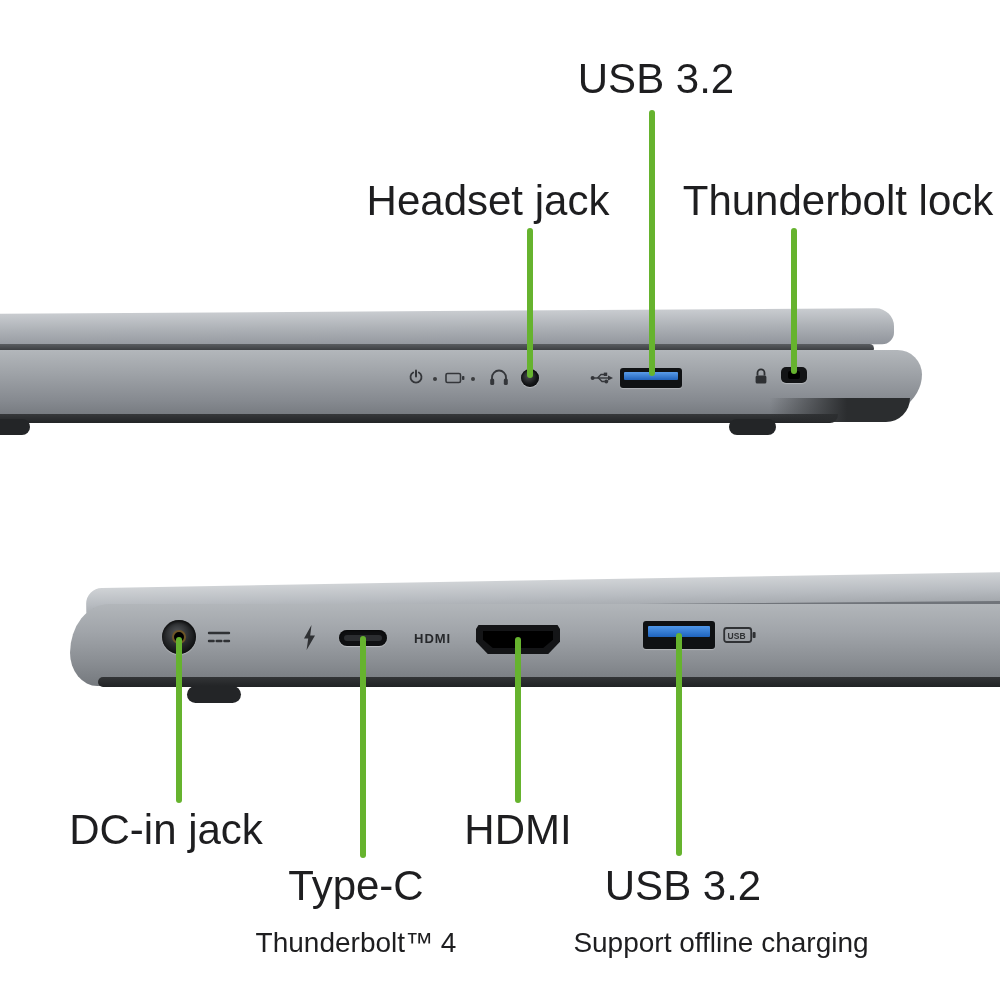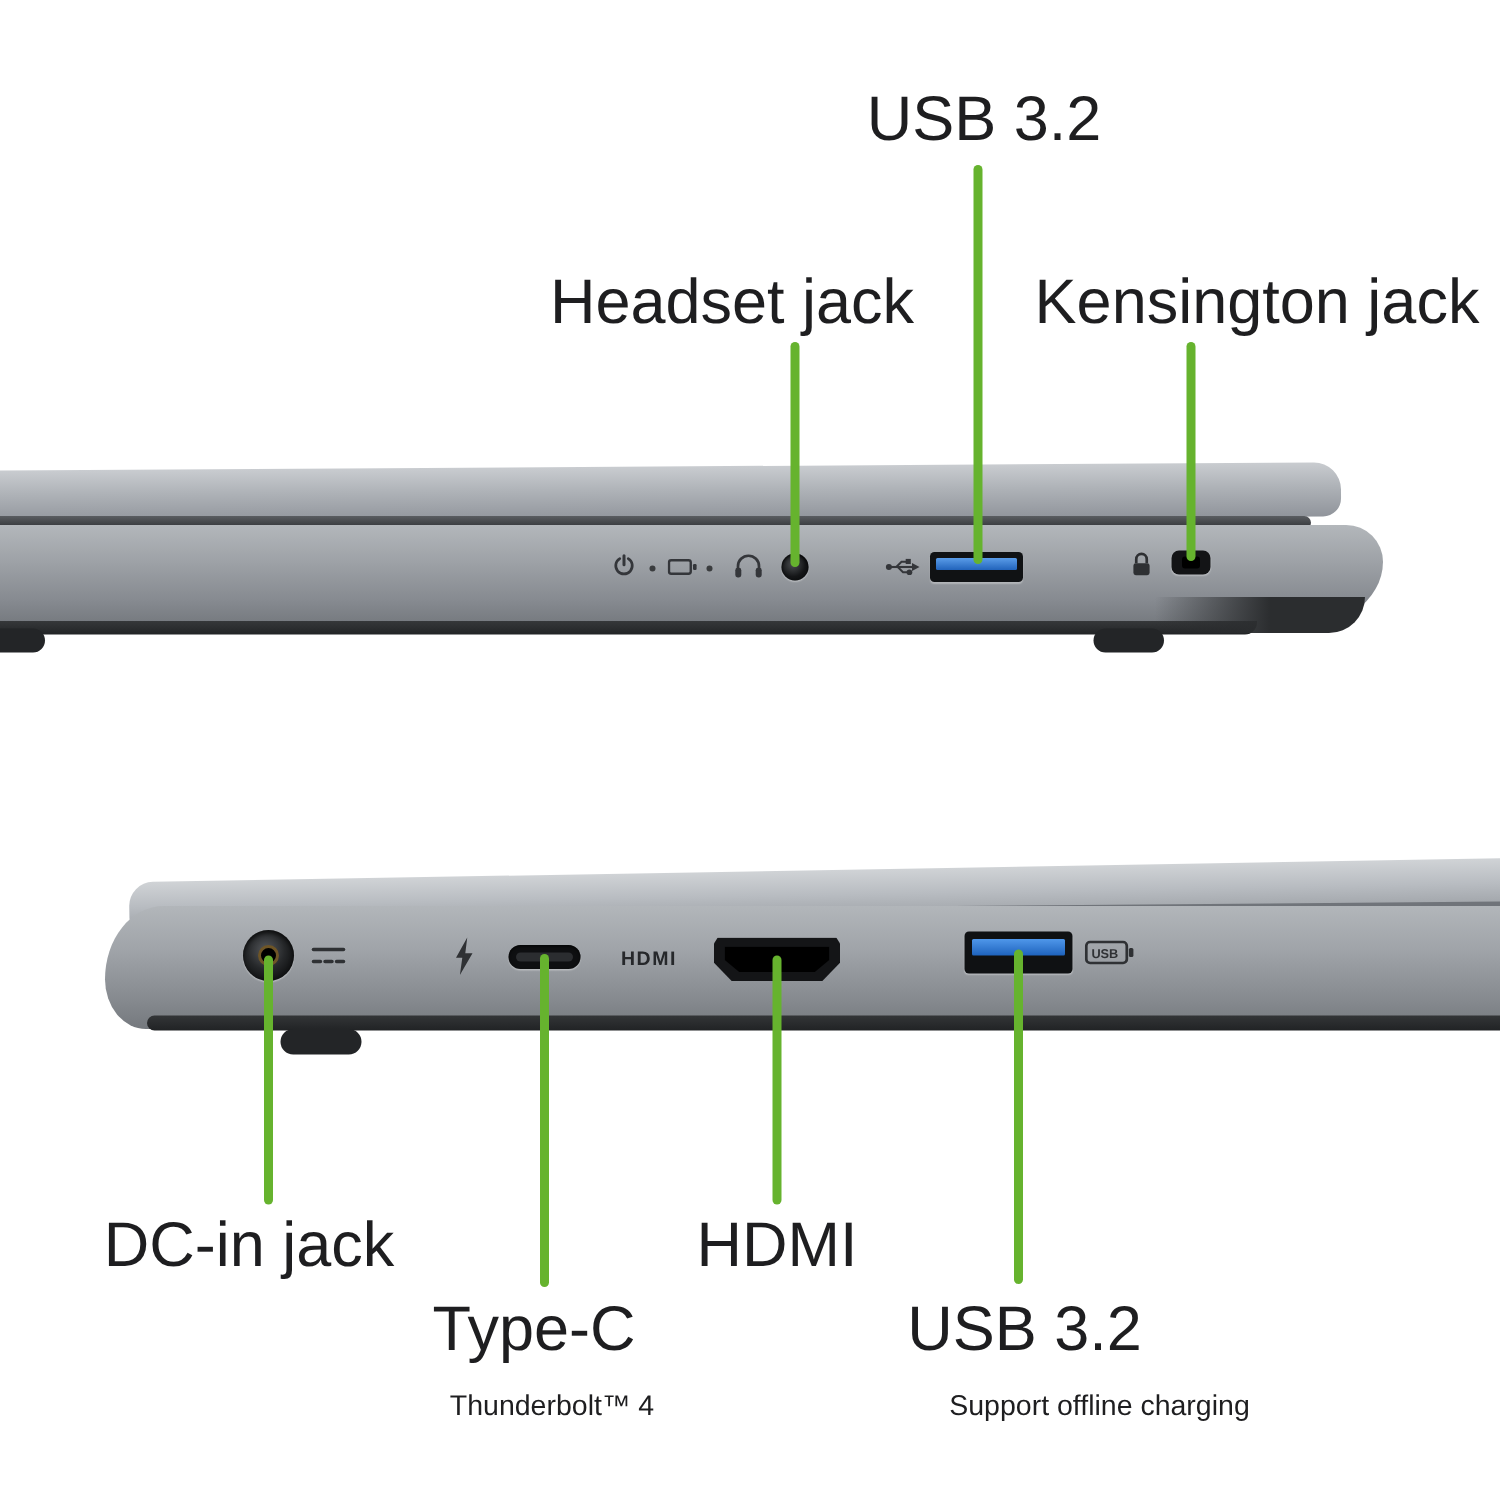--- a/index.html
+++ b/index.html
@@ -7,21 +7,21 @@
     width:1000px;height:1000px;background:#ffffff;
     font-family:"Liberation Sans",sans-serif;
     position:relative;overflow:hidden;
     --green:#66b32e; --text:#1e1e20;
   }
   #scene{position:absolute;inset:0;padding-left:44px;}
   .label{
     position:absolute;transform:translateX(-50%);white-space:nowrap;
     color:var(--text);font-size:42px;font-weight:400;z-index:6;
   }
-  .sublabel{font-size:19px;margin-left:12px;}
+  .sublabel{font-size:28px;}
   .cline{position:absolute;width:6px;border-radius:3px;background:var(--green);z-index:5;}
   .chassis{position:absolute;z-index:1;}
   .edge{position:absolute;z-index:2;}
   .port{position:absolute;z-index:3;}
   .icon{position:absolute;z-index:3;}
   svg{display:block;}
 </style>
 </head>
 <body style="--green: #66b32e; --text: #1e1e20;">
 
@@ -74,21 +74,21 @@
     <div class="port" style="left:781px;top:367px;width:26px;height:16px;border-radius:5px;background:#131416;box-shadow:0 1px 1px rgba(255,255,255,0.3);">
       <div style="position:absolute;left:7px;top:4px;width:12px;height:8px;border-radius:2px;background:#000;"></div>
     </div>
 
     <div class="cline" style="left:649px;top:110px;height:266px;"></div>
     <div class="cline" style="left:527px;top:228px;height:150px;"></div>
     <div class="cline" style="left:791px;top:228px;height:146px;"></div>
 
     <div class="label" style="left:656px;top:55px;">USB 3.2</div>
     <div class="label" style="left:488px;top:177px;">Headset jack</div>
-    <div class="label" style="left:838px;top:177px;">Kensington jack</div>
+    <div class="label" style="left:838px;top:177px;">Thunderbolt lock</div>
   </div>
 
   <div>
 
     <div class="chassis" style="left:86px;top:572px;width:926px;height:30px;border-radius:16px 0 0 6px;background:linear-gradient(180deg,#d0d3d6,#b8bcc1 55%,#a2a6ab);transform:rotate(-1deg);transform-origin:100% 50%;"></div>
     <div class="chassis" style="left:92px;top:601px;width:918px;height:6px;background:#70747a;border-radius:3px 0 0 3px;transform:rotate(-0.45deg);transform-origin:100% 50%;"></div>
     <div class="chassis" style="left:70px;top:604px;width:942px;height:82px;background:linear-gradient(180deg,#b2b6ba,#a0a4a9 35%,#8a8e93 70%,#75797e);border-radius:40px 0 0 28px / 50px 0 0 34px;"></div>
     <div class="edge" style="left:98px;top:677px;width:914px;height:10px;background:linear-gradient(180deg,#333537,#212325);border-radius:6px 0 0 6px;"></div>
     <div class="edge" style="left:187px;top:686px;width:54px;height:17px;border-radius:9px;background:#232527;"></div>
 

